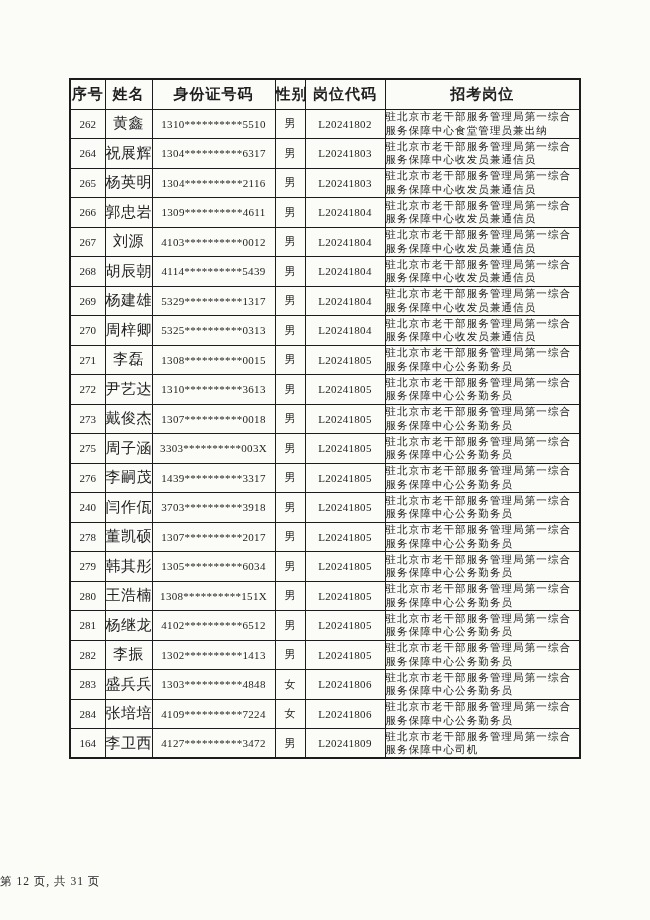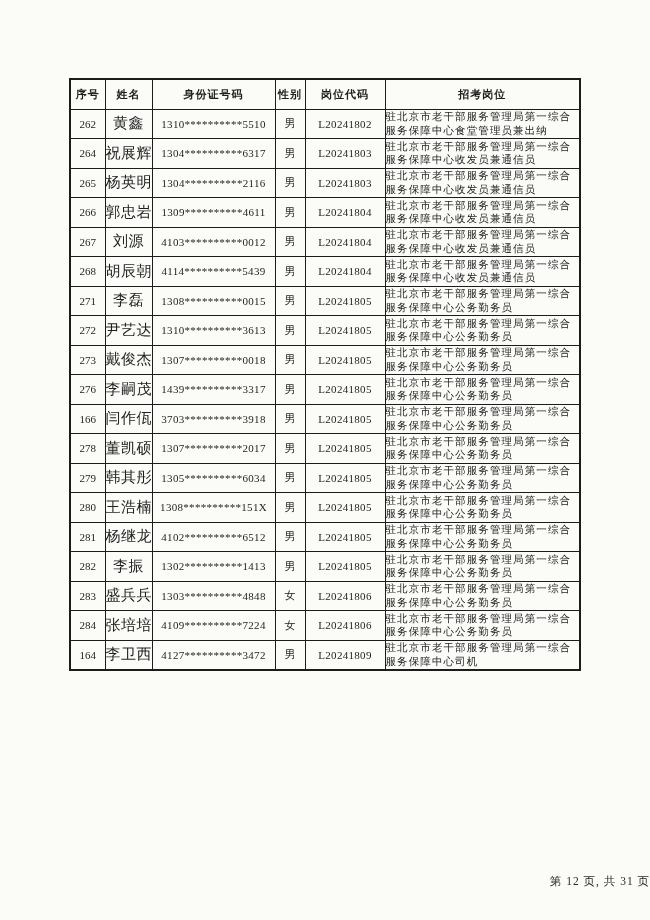--- a/index.html
+++ b/index.html
@@ -31,21 +31,21 @@
   }
   table.roster th, table.roster td {
     border: 1px solid #1c1c1c;
     padding: 0;
     overflow: hidden;
     vertical-align: middle;
   }
   table.roster thead tr { height: 30px; }
   table.roster tbody tr { height: 29.5px; margin-left: 32px; }
   table.roster th {
-    font-size: 11px;
+    font-size: 15px;
     font-weight: bold;
     letter-spacing: 1px;
     white-space: nowrap;
   }
   td.col-no, td.col-name, td.col-id, td.col-gender, td.col-code {
     text-align: center;
     white-space: nowrap;
   }
   td.col-no   { font-size: 11px; }
   td.col-name { font-size: 15px; letter-spacing: 0.5px; }
@@ -64,21 +64,21 @@
   .col-w-name { width: 47px; }
   .col-w-id   { width: 123px; }
   .col-w-gender { width: 30px; }
   .col-w-code { width: 80px; }
   .col-w-position { width: 195px; }
   .footer {
     position: absolute;
     left: 0;
     top: 874px;
     width: 650px;
-    text-align: right;
+    text-align: left;
     font-size: 11.5px;
     letter-spacing: 1px;
     color: #2a2a2a;
   }
 </style>
 </head>
 <body>
 
 <div class="page">
   <table class="roster">
@@ -143,20 +143,36 @@
         </tr>
         <tr>
           <td class="col-no">268</td>
           <td class="col-name">胡辰朝</td>
           <td class="col-id">4114**********5439</td>
           <td class="col-gender">男</td>
           <td class="col-code">L20241804</td>
           <td class="col-position">驻北京市老干部服务管理局第一综合服务保障中心收发员兼通信员</td>
         </tr>
         <tr>
+          <td class="col-no">269</td>
+          <td class="col-name">杨建雄</td>
+          <td class="col-id">5329**********1317</td>
+          <td class="col-gender">男</td>
+          <td class="col-code">L20241804</td>
+          <td class="col-position">驻北京市老干部服务管理局第一综合服务保障中心收发员兼通信员</td>
+        </tr>
+        <tr>
+          <td class="col-no">270</td>
+          <td class="col-name">周梓卿</td>
+          <td class="col-id">5325**********0313</td>
+          <td class="col-gender">男</td>
+          <td class="col-code">L20241804</td>
+          <td class="col-position">驻北京市老干部服务管理局第一综合服务保障中心收发员兼通信员</td>
+        </tr>
+        <tr>
           <td class="col-no">271</td>
           <td class="col-name">李磊</td>
           <td class="col-id">1308**********0015</td>
           <td class="col-gender">男</td>
           <td class="col-code">L20241805</td>
           <td class="col-position">驻北京市老干部服务管理局第一综合服务保障中心公务勤务员</td>
         </tr>
         <tr>
           <td class="col-no">272</td>
           <td class="col-name">尹艺达</td>
@@ -167,29 +183,37 @@
         </tr>
         <tr>
           <td class="col-no">273</td>
           <td class="col-name">戴俊杰</td>
           <td class="col-id">1307**********0018</td>
           <td class="col-gender">男</td>
           <td class="col-code">L20241805</td>
           <td class="col-position">驻北京市老干部服务管理局第一综合服务保障中心公务勤务员</td>
         </tr>
         <tr>
+          <td class="col-no">275</td>
+          <td class="col-name">周子涵</td>
+          <td class="col-id">3303**********003X</td>
+          <td class="col-gender">男</td>
+          <td class="col-code">L20241805</td>
+          <td class="col-position">驻北京市老干部服务管理局第一综合服务保障中心公务勤务员</td>
+        </tr>
+        <tr>
           <td class="col-no">276</td>
           <td class="col-name">李嗣茂</td>
           <td class="col-id">1439**********3317</td>
           <td class="col-gender">男</td>
           <td class="col-code">L20241805</td>
           <td class="col-position">驻北京市老干部服务管理局第一综合服务保障中心公务勤务员</td>
         </tr>
         <tr>
-          <td class="col-no">166</td>
+          <td class="col-no">240</td>
           <td class="col-name">闫作佤</td>
           <td class="col-id">3703**********3918</td>
           <td class="col-gender">男</td>
           <td class="col-code">L20241805</td>
           <td class="col-position">驻北京市老干部服务管理局第一综合服务保障中心公务勤务员</td>
         </tr>
         <tr>
           <td class="col-no">278</td>
           <td class="col-name">董凯硕</td>
           <td class="col-id">1307**********2017</td>

